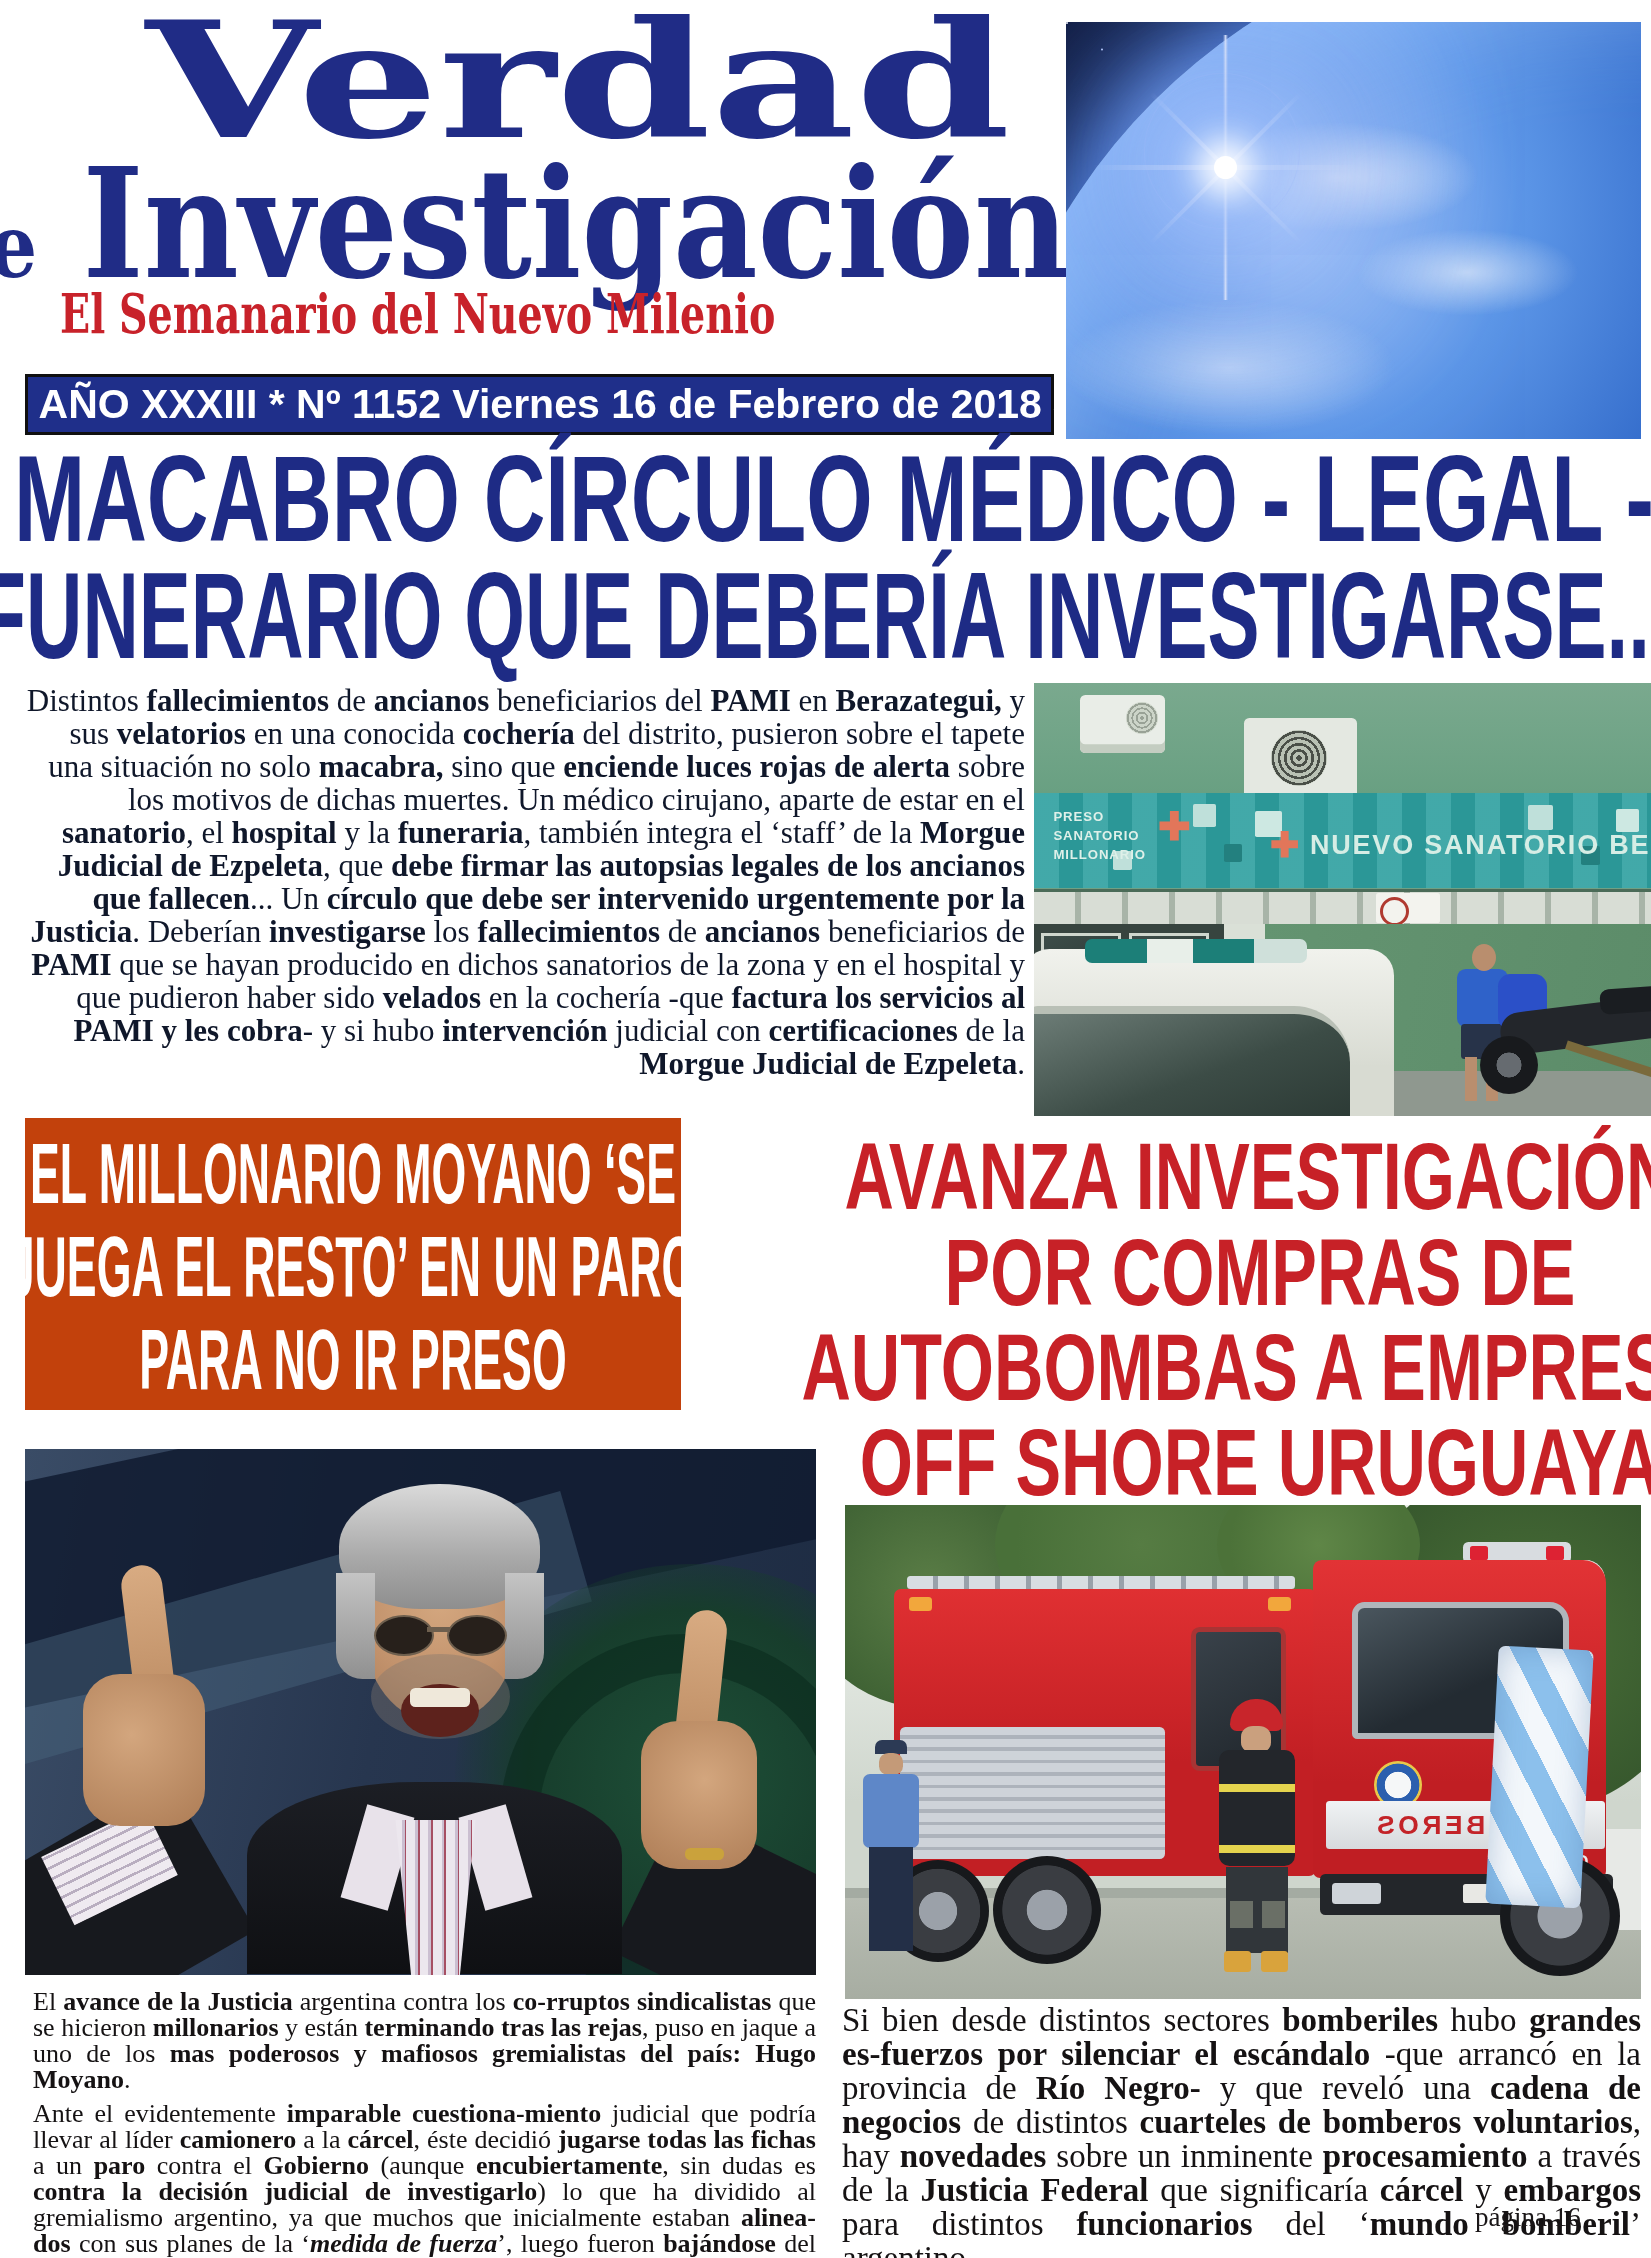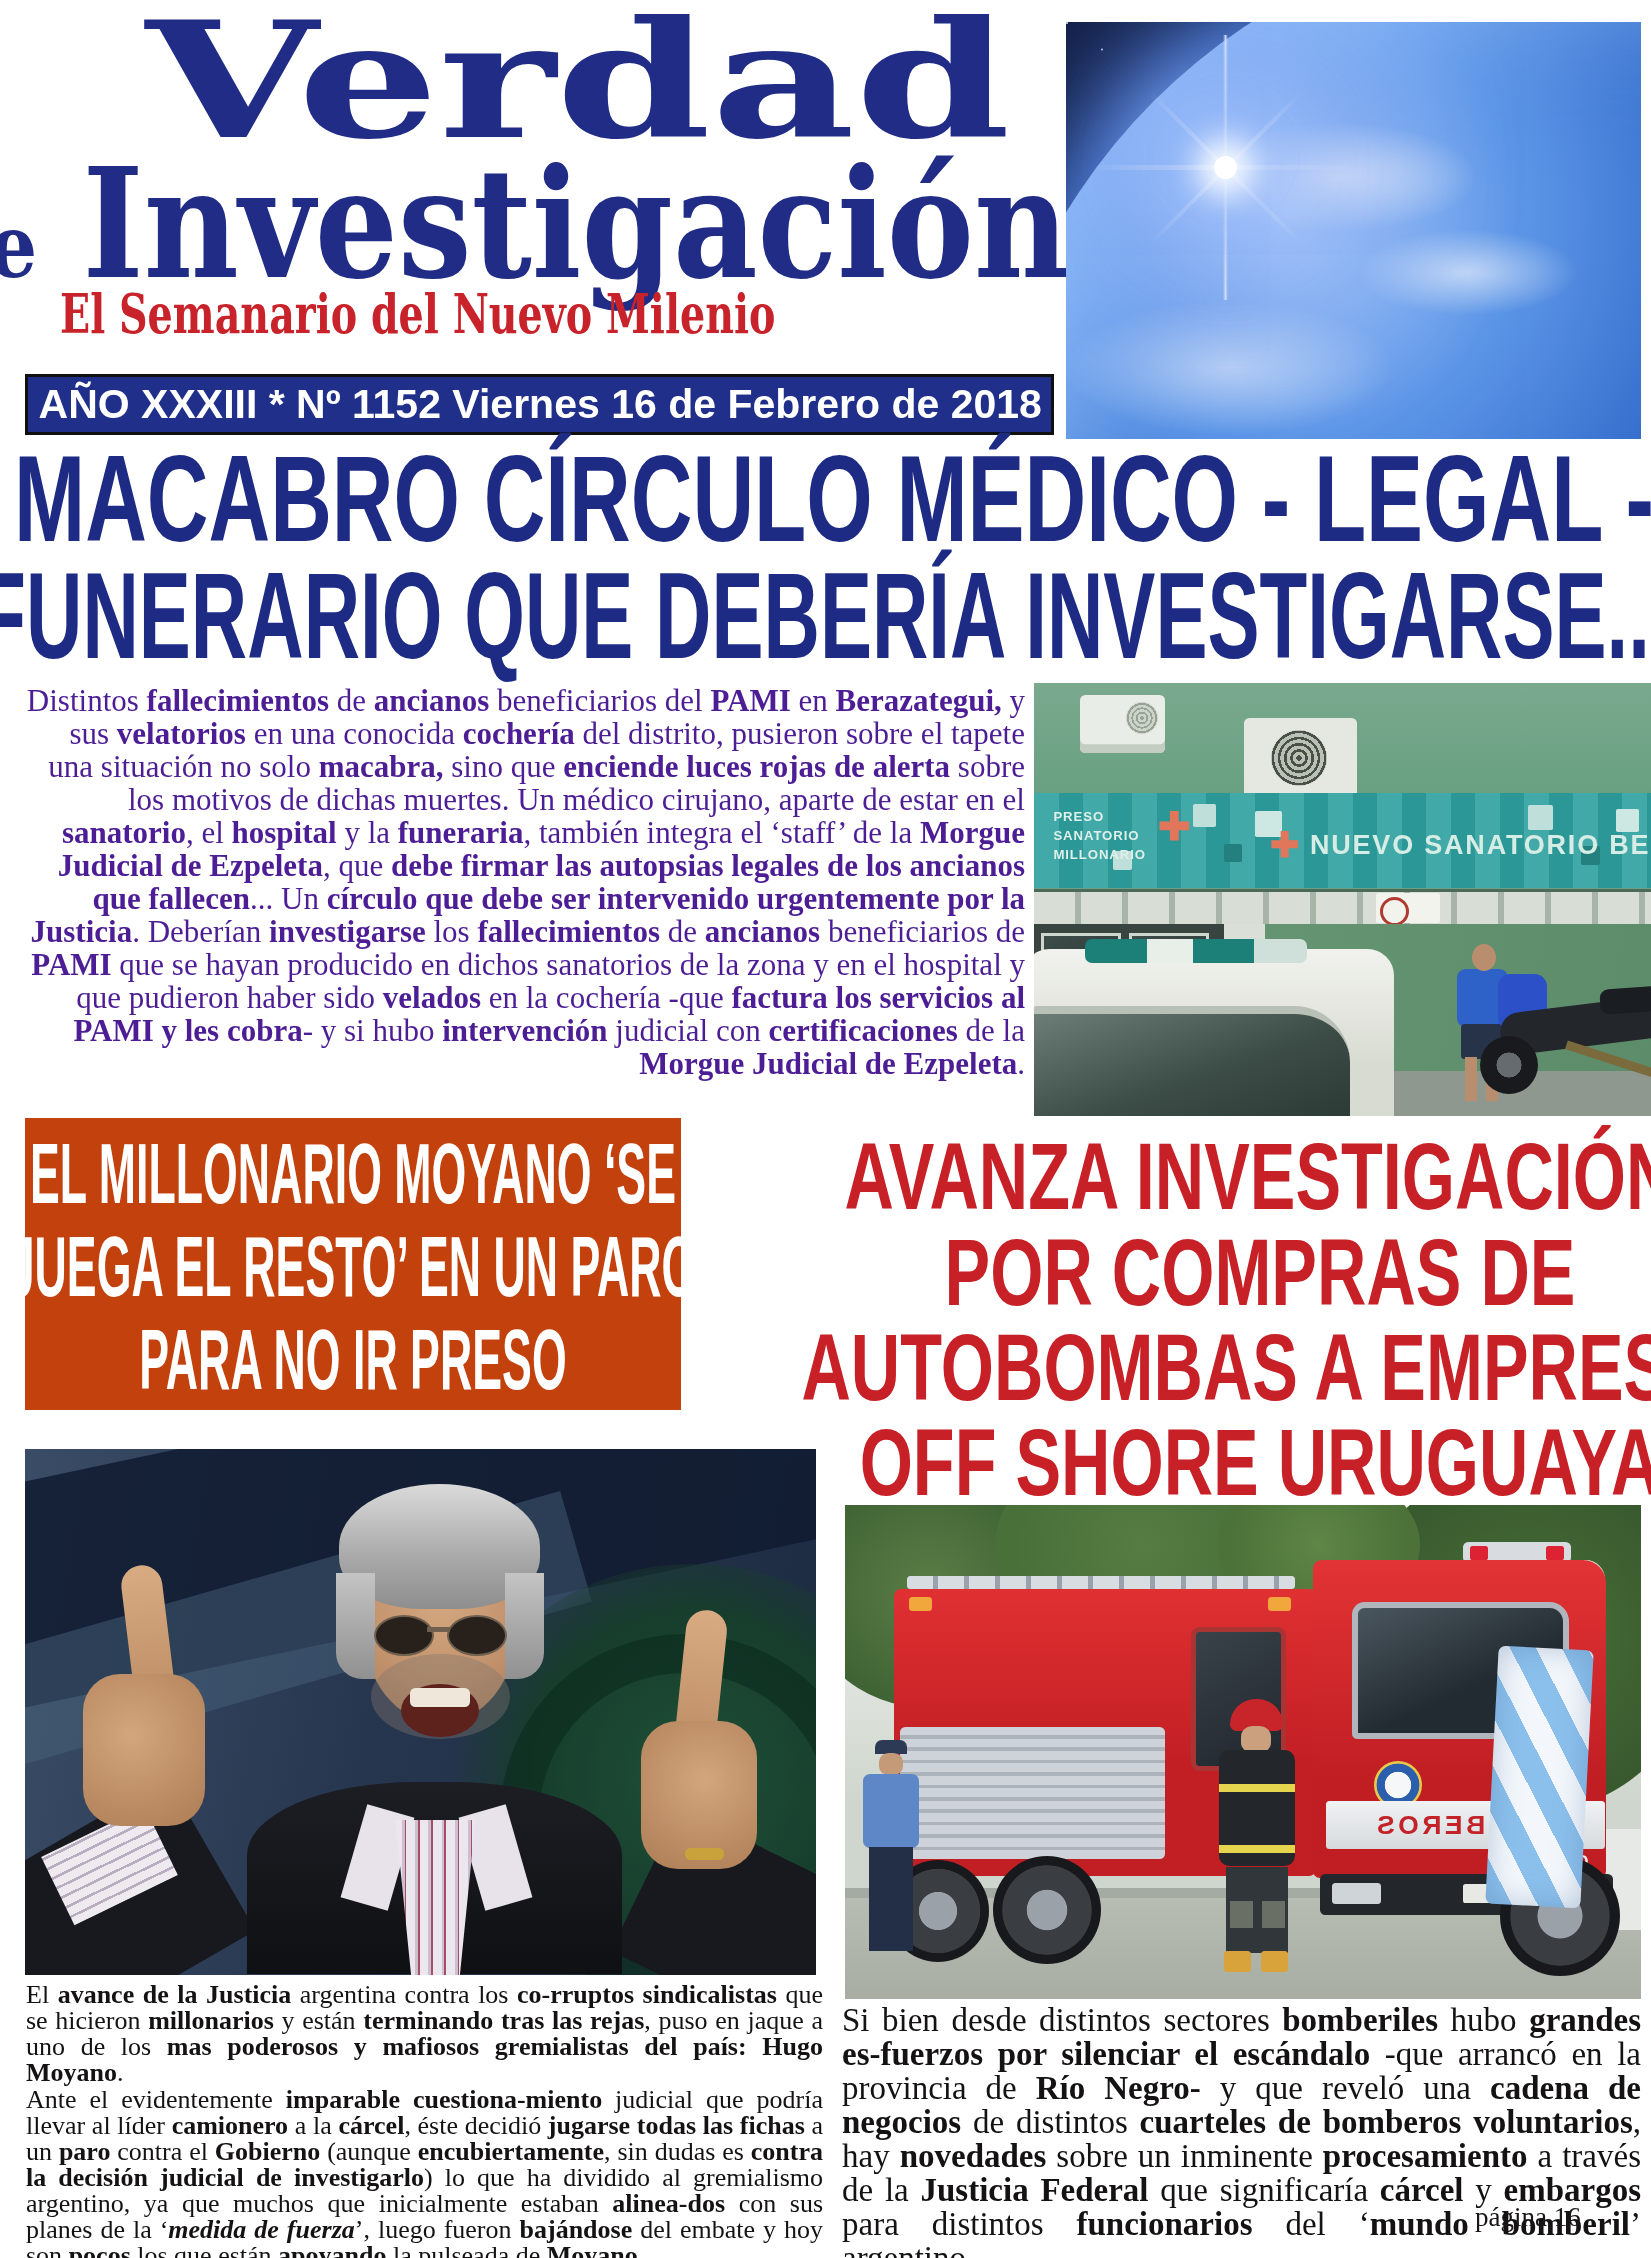--- a/index.html
+++ b/index.html
@@ -48,21 +48,21 @@
   .flare-d2{left:54px;top:144px;width:212px;height:3.5px;transform:rotate(-45deg);}
 
   
   .hl-line{position:absolute;white-space:nowrap;font-family:"Liberation Sans",sans-serif;font-weight:bold;
            color:#1e2b85;font-size:122px;line-height:1;}
   .hl1{left:834px;top:438px;transform:translateX(-50%) scaleX(0.70);}
   .hl2{left:825px;top:555px;transform:translateX(-50%) scaleX(0.64);}
 
   
   .article1{position:absolute;left:25px;top:684px;width:1000px;font-size:31px;line-height:33px;
-            text-align:right;color:#4c1d95;}
+            text-align:right;color:#0f172a;}
 
   
   .san-box{position:absolute;left:1034px;top:683px;width:618px;height:433px;overflow:hidden;background:#6fa085;}
   .san-wall-top{position:absolute;left:0;top:0;width:100%;height:110px;background:linear-gradient(#7aa98e,#69a082);}
   .san-ac1{position:absolute;left:46px;top:12.4px;width:85px;height:58px;background:#e9ede7;border-radius:5.3px;
            box-shadow:inset 0 -8.8px 0 #c4cdc1;}
   .san-ac1 i{position:absolute;right:7px;top:7px;width:32px;height:32px;border-radius:50%;
            background:repeating-radial-gradient(circle,#99a296 0 1.8px,#ccd4c8 1.8px 4.4px);}
   .san-ac2{position:absolute;left:210px;top:35px;width:113px;height:85px;background:#e4e8e1;border-radius:5.3px;}
   .san-ac2 i{position:absolute;left:26.5px;top:12.4px;width:56px;height:56px;border-radius:50%;
@@ -224,21 +224,21 @@
   .ff-boot{position:absolute;top:446px;width:26.5px;height:21px;background:#d9a33c;border-radius:3.5px;}
   .fb1{left:379px;} .fb2{left:416px;}
   .cop-cap{position:absolute;left:30px;top:235px;width:32px;height:14px;border-radius:7px 7px 0 0;background:#2c3a55;}
   .cop-face{position:absolute;left:34px;top:248px;width:24px;height:22px;border-radius:40%;background:#c49a78;}
   .cop-shirt{position:absolute;left:17.6px;top:269px;width:56px;height:74px;border-radius:7px;background:#5e87c8;}
   .cop-pants{position:absolute;left:24px;top:342px;width:44px;height:104px;background:#232f47;}
 
   
   .article2{position:absolute;left:25px;top:1981px;width:799px;font-size:26px;line-height:26px;
             text-align:justify;color:#151213;}
-  .article2 p{margin:1px;}
+  .article2 p{margin:8px;}
   .article3{position:absolute;left:842px;top:2003px;width:799px;font-size:33px;line-height:34px;
             text-align:justify;color:#151213;}
   .page-ref{position:absolute;left:1475px;top:2202px;font-size:27px;color:#1a1617;}
 </style>
 </head>
 <body>
 
 <div class="page">
 
   <div class="mast-title mast-verdad">Verdad</div>

